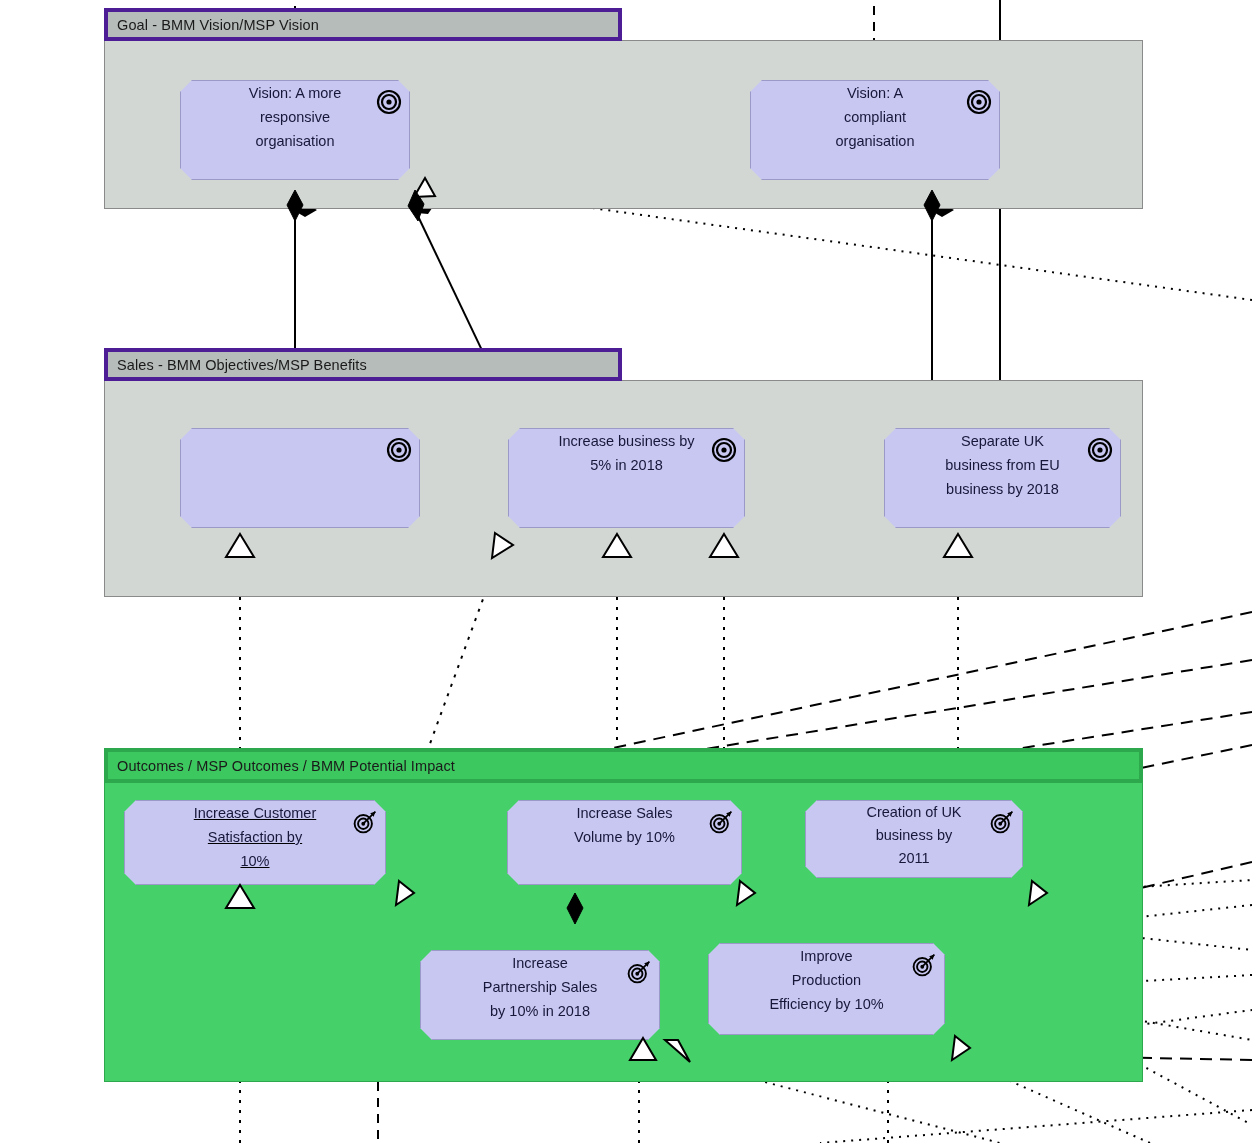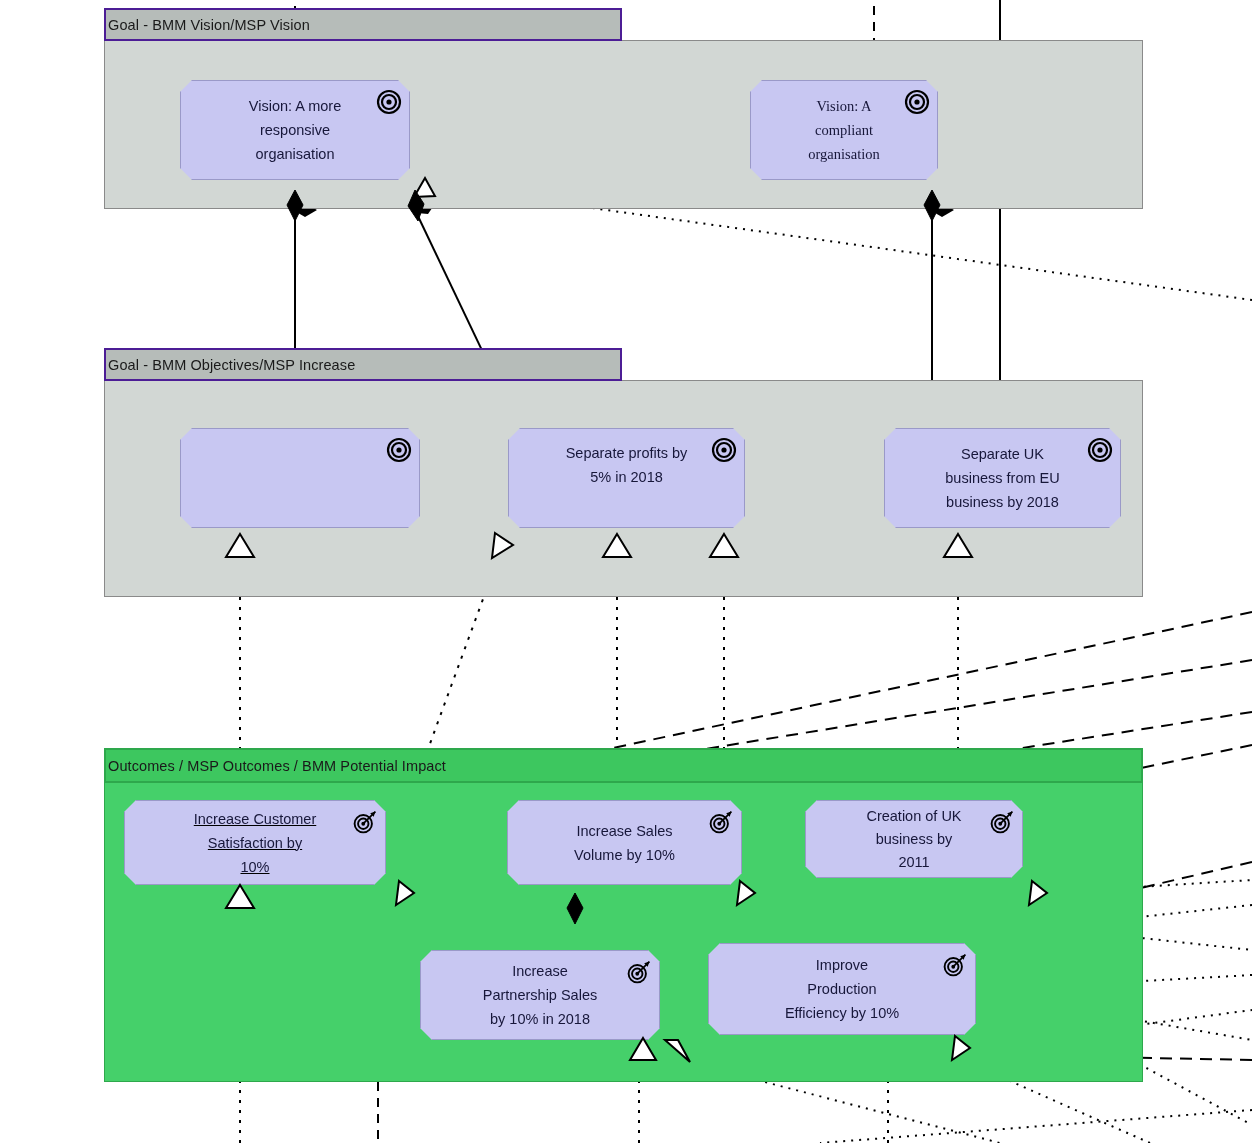--- a/index.html
+++ b/index.html
@@ -2,32 +2,32 @@
 <html><head>
 <meta charset="utf-8">
 <style>
   html,body{margin:0;padding:0;background:#ffffff;}
   body{width:1252px;height:1143px;position:relative;overflow:hidden;
        font-family:"Liberation Sans","DejaVu Sans",sans-serif;}
   #canvas{position:absolute;left:0;top:0;width:1252px;height:1143px;}
   .layer-svg{position:absolute;left:0;top:0;width:1252px;height:1143px;pointer-events:none;}
   .group{position:absolute;box-sizing:border-box;}
   .group-header{position:absolute;box-sizing:border-box;
-      border:2px solid #4c1d95;display:flex;align-items:center;
-      padding-left:2px;font-size:14.5px;color:#1a1a1a;letter-spacing:.1px;white-space:nowrap;}
+      border:4px solid #4c1d95;display:flex;align-items:center;
+      padding-left:9px;font-size:14.5px;color:#1a1a1a;letter-spacing:.1px;white-space:nowrap;}
   .group-body{position:absolute;box-sizing:border-box;border:1px solid #8a8a8a;}
   .g-grey .group-header{background:#b6bcb9;}
   .g-grey .group-body{background:#d2d7d4;}
   .g-green .group-header{background:#3dc75f;border-color:#2ea84c;text-align:center;}
   .g-green .group-body{background:#45d06a;border-color:#2ea84c;}
   .node{position:absolute;box-sizing:border-box;background:#c8c7f2;
       border:1px solid #9a99c8;
       clip-path:polygon(12px 0,calc(100% - 12px) 0,100% 12px,100% calc(100% - 12px),
                 calc(100% - 12px) 100%,12px 100%,0 calc(100% - 12px),0 12px);
-      display:flex;align-items:center;justify-content:center;}
+      display:flex;align-items:flex-start;justify-content:center;}
   .node .label{font-size:14.5px;line-height:24px;color:#17173a;text-align:center;
       width:100%;padding:0 6px;box-sizing:border-box;}
   .node .icon{position:absolute;right:7px;top:8px;width:26px;height:26px;}
 </style>
 </head>
 <body>
 
 <div id="canvas">
 
   <svg class="layer-svg" viewBox="0 0 1252 1143">
@@ -104,21 +104,21 @@
   <div class="group g-grey">
     <div class="group-body" style="left:104px;top:40px;width:1039px;height:169px;"></div>
     <div class="group-header" style="left:104px;top:8px;width:518px;height:33px;">
       <span>Goal - BMM Vision/MSP Vision</span>
     </div>
   </div>
 
   <div class="group g-grey">
     <div class="group-body" style="left:104px;top:380px;width:1039px;height:217px;"></div>
     <div class="group-header" style="left:104px;top:348px;width:518px;height:33px;">
-      <span>Goal - BMM Objectives/MSP Increase</span>
+      <span>Sales - BMM Objectives/MSP Benefits</span>
     </div>
   </div>
 
   <div class="group g-green">
     <div class="group-body" style="left:104px;top:782px;width:1039px;height:300px;"></div>
     <div class="group-header" style="left:104px;top:748px;width:1039px;height:35px;">
       <span>Outcomes / MSP Outcomes / BMM Potential Impact</span>
     </div>
   </div>
 
@@ -128,21 +128,21 @@
         <div>responsive</div>
         <div>organisation</div>
     </div>
     <svg class="icon" viewBox="0 0 26 26">
       <circle cx="13" cy="13" r="11" fill="none" stroke="#000" stroke-width="2.2"></circle>
       <circle cx="13" cy="13" r="7" fill="none" stroke="#000" stroke-width="2.2"></circle>
       <circle cx="13" cy="13" r="2.6" fill="#000"></circle>
     </svg>
   </div>
 
-  <div class="node" style="left:750px;top:80px;width:188px;height:100px;font-family:Liberation Serif, serif;">
+  <div class="node" style="left:750px;top:80px;width:250px;height:100px;">
     <div class="label">
       <div>Vision: A</div>
         <div>compliant</div>
         <div>organisation</div>
     </div>
     <svg class="icon" viewBox="0 0 26 26">
       <circle cx="13" cy="13" r="11" fill="none" stroke="#000" stroke-width="2.2"></circle>
       <circle cx="13" cy="13" r="7" fill="none" stroke="#000" stroke-width="2.2"></circle>
       <circle cx="13" cy="13" r="2.6" fill="#000"></circle>
     </svg>
@@ -151,21 +151,21 @@
   <div class="node" style="left:180px;top:428px;width:240px;height:100px;">
     <svg class="icon" viewBox="0 0 26 26">
       <circle cx="13" cy="13" r="11" fill="none" stroke="#000" stroke-width="2.2"></circle>
       <circle cx="13" cy="13" r="7" fill="none" stroke="#000" stroke-width="2.2"></circle>
       <circle cx="13" cy="13" r="2.6" fill="#000"></circle>
     </svg>
   </div>
 
   <div class="node" style="left:508px;top:428px;width:237px;height:100px;">
     <div class="label" style="padding-bottom:26px;">
-      <div>Separate profits by</div>
+      <div>Increase business by</div>
         <div>5% in 2018</div>
     </div>
     <svg class="icon" viewBox="0 0 26 26">
       <circle cx="13" cy="13" r="11" fill="none" stroke="#000" stroke-width="2.2"></circle>
       <circle cx="13" cy="13" r="7" fill="none" stroke="#000" stroke-width="2.2"></circle>
       <circle cx="13" cy="13" r="2.6" fill="#000"></circle>
     </svg>
   </div>
 
   <div class="node" style="left:884px;top:428px;width:237px;height:100px;">
@@ -233,21 +233,21 @@
     </div>
     <svg class="icon" viewBox="0 0 30 30">
       <circle cx="13" cy="17" r="10" fill="none" stroke="#000" stroke-width="2.2"></circle>
       <circle cx="13" cy="17" r="6" fill="none" stroke="#000" stroke-width="2.2"></circle>
       <circle cx="13" cy="17" r="2.2" fill="#000"></circle>
       <path d="M13 17 L27 3" stroke="#000" stroke-width="2"></path>
       <path d="M27 3 L21 5 L25 9 Z" fill="#000"></path>
     </svg>
   </div>
 
-  <div class="node" style="left:708px;top:943px;width:268px;height:92px;">
+  <div class="node" style="left:708px;top:943px;width:237px;height:92px;">
     <div class="label">
       <div>Improve</div>
         <div>Production</div>
         <div>Efficiency by 10%</div>
     </div>
     <svg class="icon" viewBox="0 0 30 30">
       <circle cx="13" cy="17" r="10" fill="none" stroke="#000" stroke-width="2.2"></circle>
       <circle cx="13" cy="17" r="6" fill="none" stroke="#000" stroke-width="2.2"></circle>
       <circle cx="13" cy="17" r="2.2" fill="#000"></circle>
       <path d="M13 17 L27 3" stroke="#000" stroke-width="2"></path>

